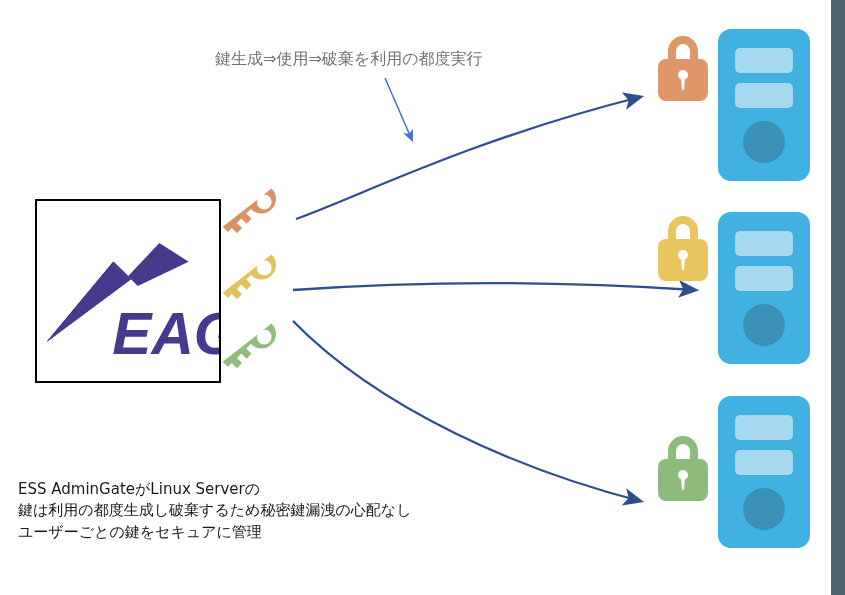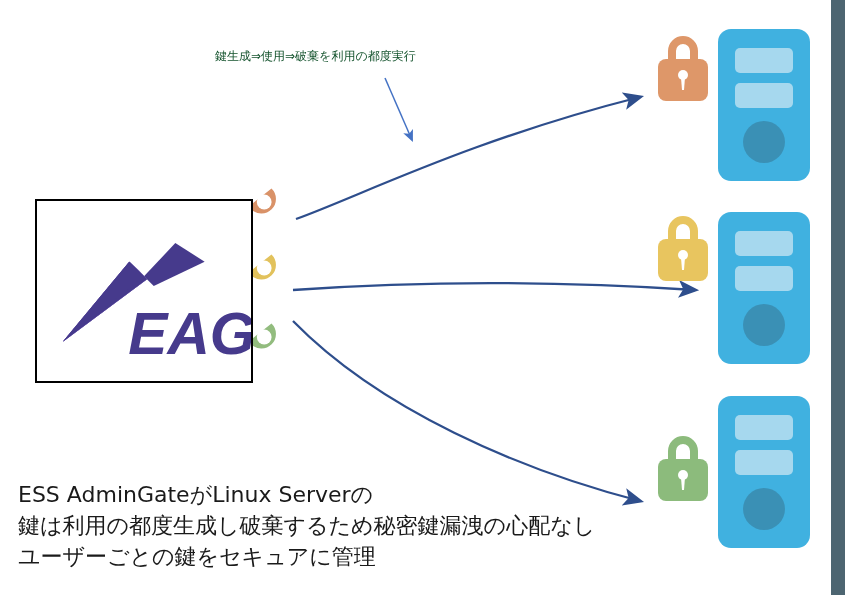--- a/index.html
+++ b/index.html
@@ -32,49 +32,49 @@
     left: 0;
     top: 0;
     width: 845px;
     height: 595px;
   }
   
   .logo-box {
     position: absolute;
     left: 35px;
     top: 199px;
-    width: 218px;
+    width: 186px;
     height: 184px;
     border: 2px solid #000000;
     background: #ffffff;
     box-sizing: border-box;
   }
   .logo-svg {
     position: absolute;
     left: 0;
     top: 0;
     width: 100%;
     height: 100%;
   }
   
   .callout-text {
     position: absolute;
     left: 215px;
     top: 48px;
-    font-size: 12px;
+    font-size: 16px;
     line-height: 1.35;
-    color: #14532d;
+    color: #737373;
     white-space: nowrap;
     font-family: "DejaVu Sans", "Liberation Sans", sans-serif;
   }
   .summary-text {
     position: absolute;
     left: 18px;
     top: 479px;
-    font-size: 22px;
+    font-size: 15px;
     line-height: 1.42;
     color: #1a1a1a;
     white-space: nowrap;
     font-family: "DejaVu Sans", "Liberation Sans", sans-serif;
   }
   .summary-text div { display: block; }
 </style>
 </head>
 <body>
 

